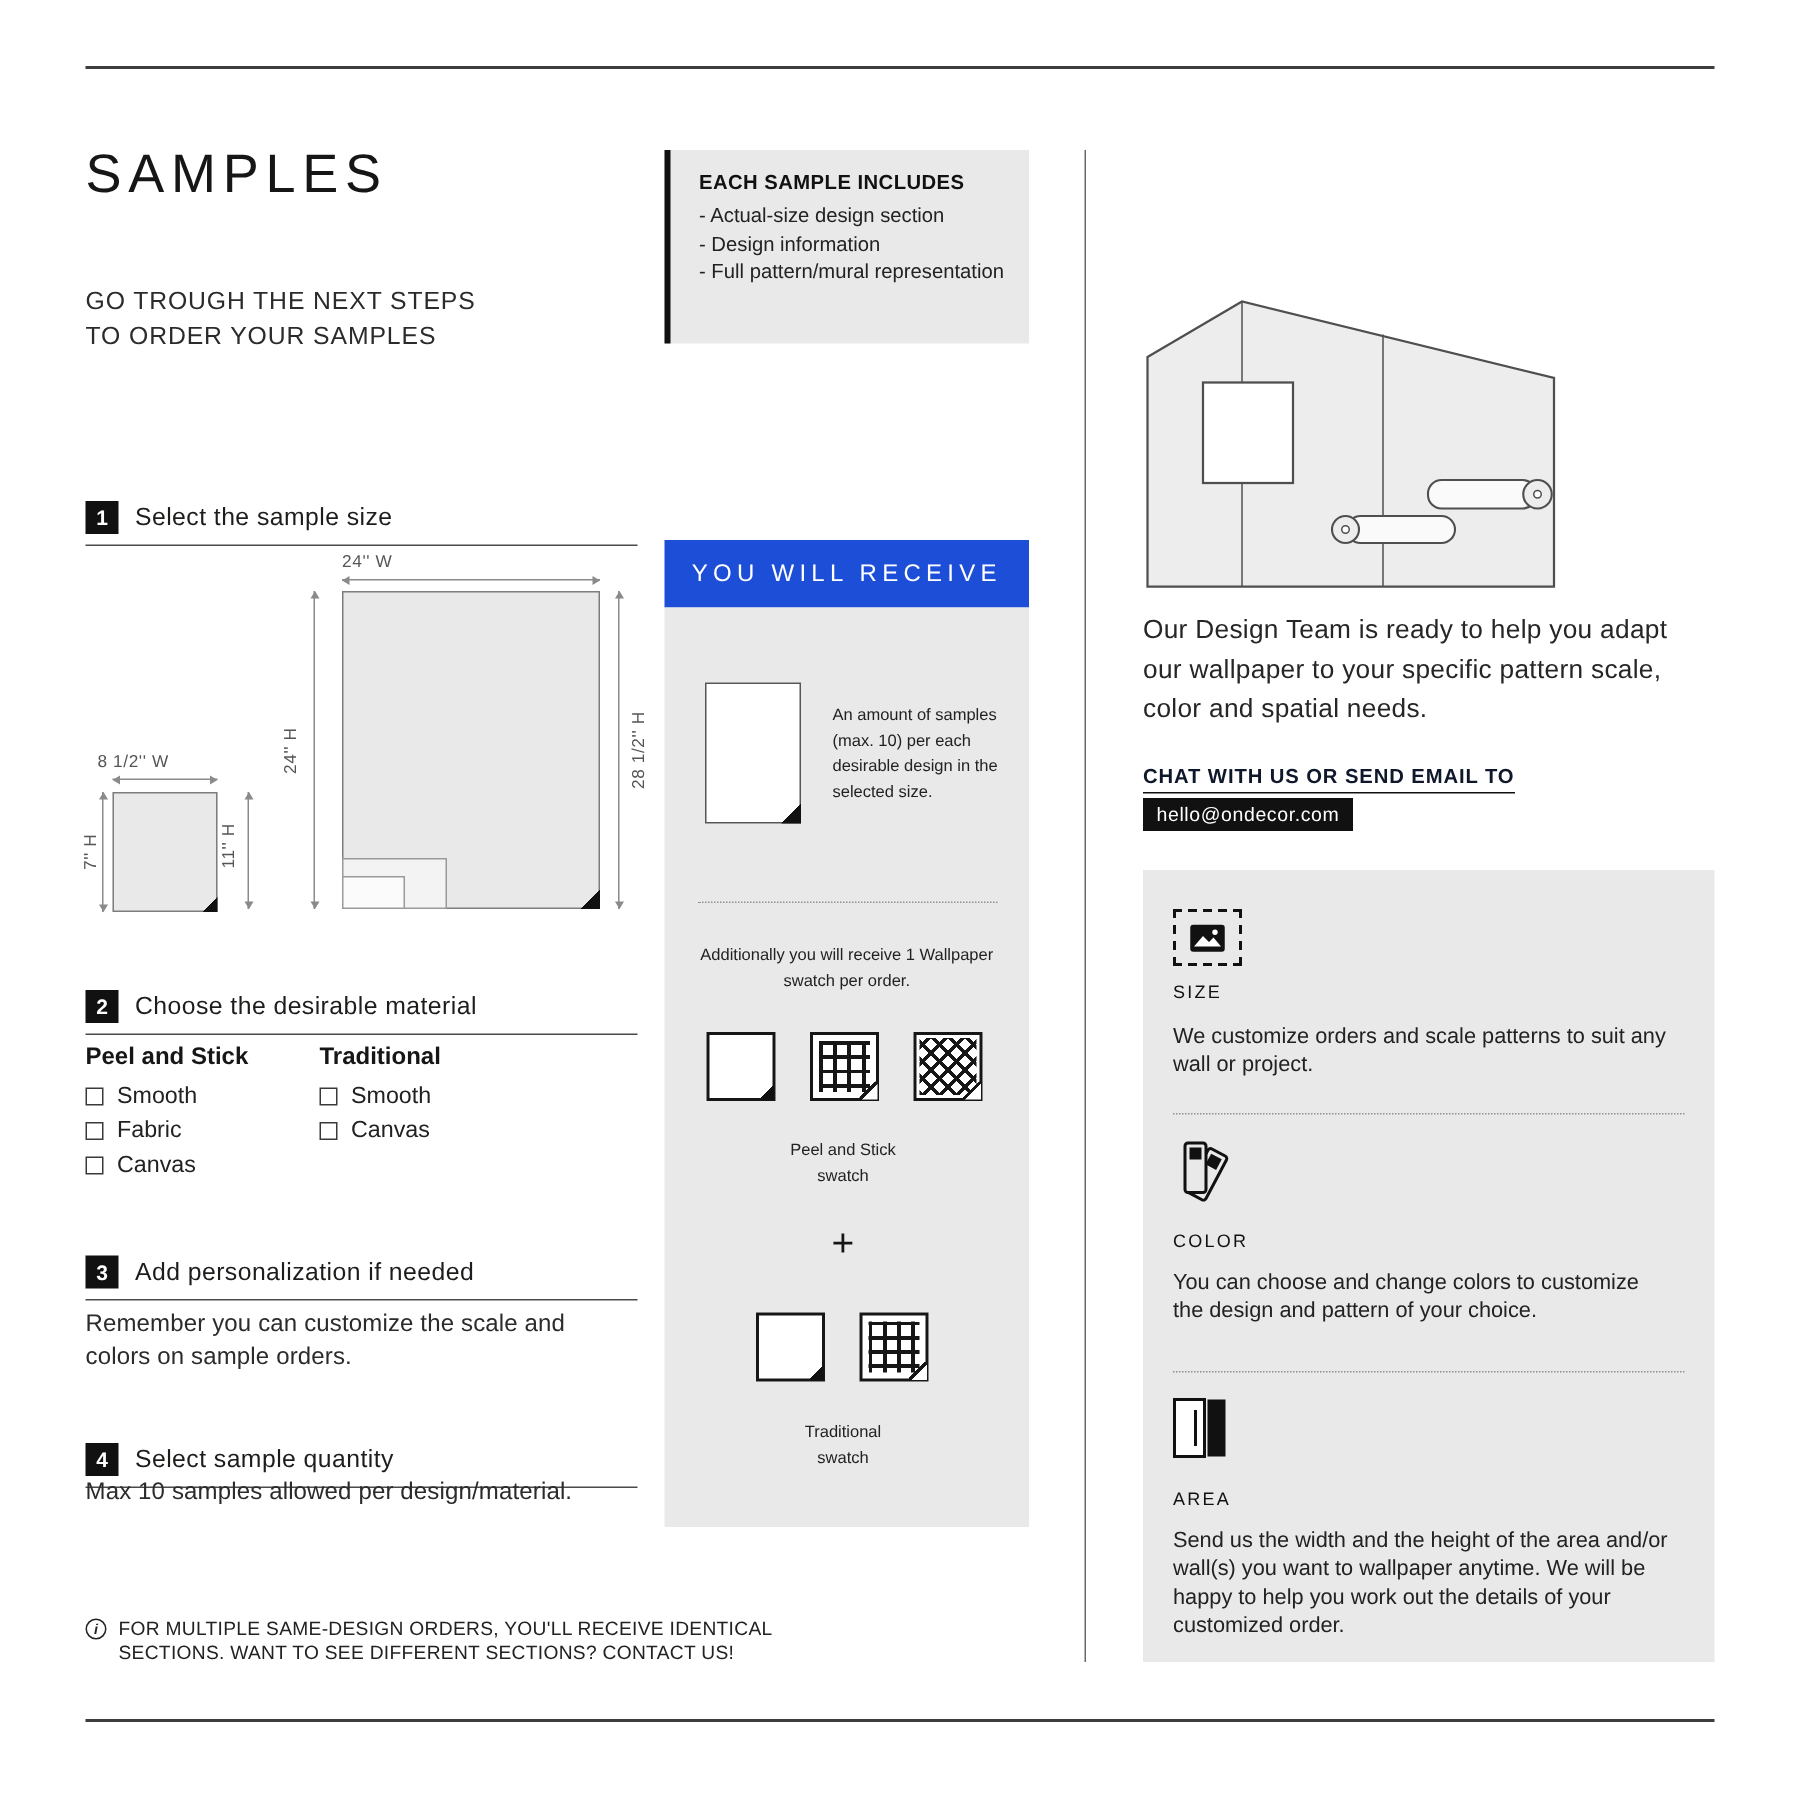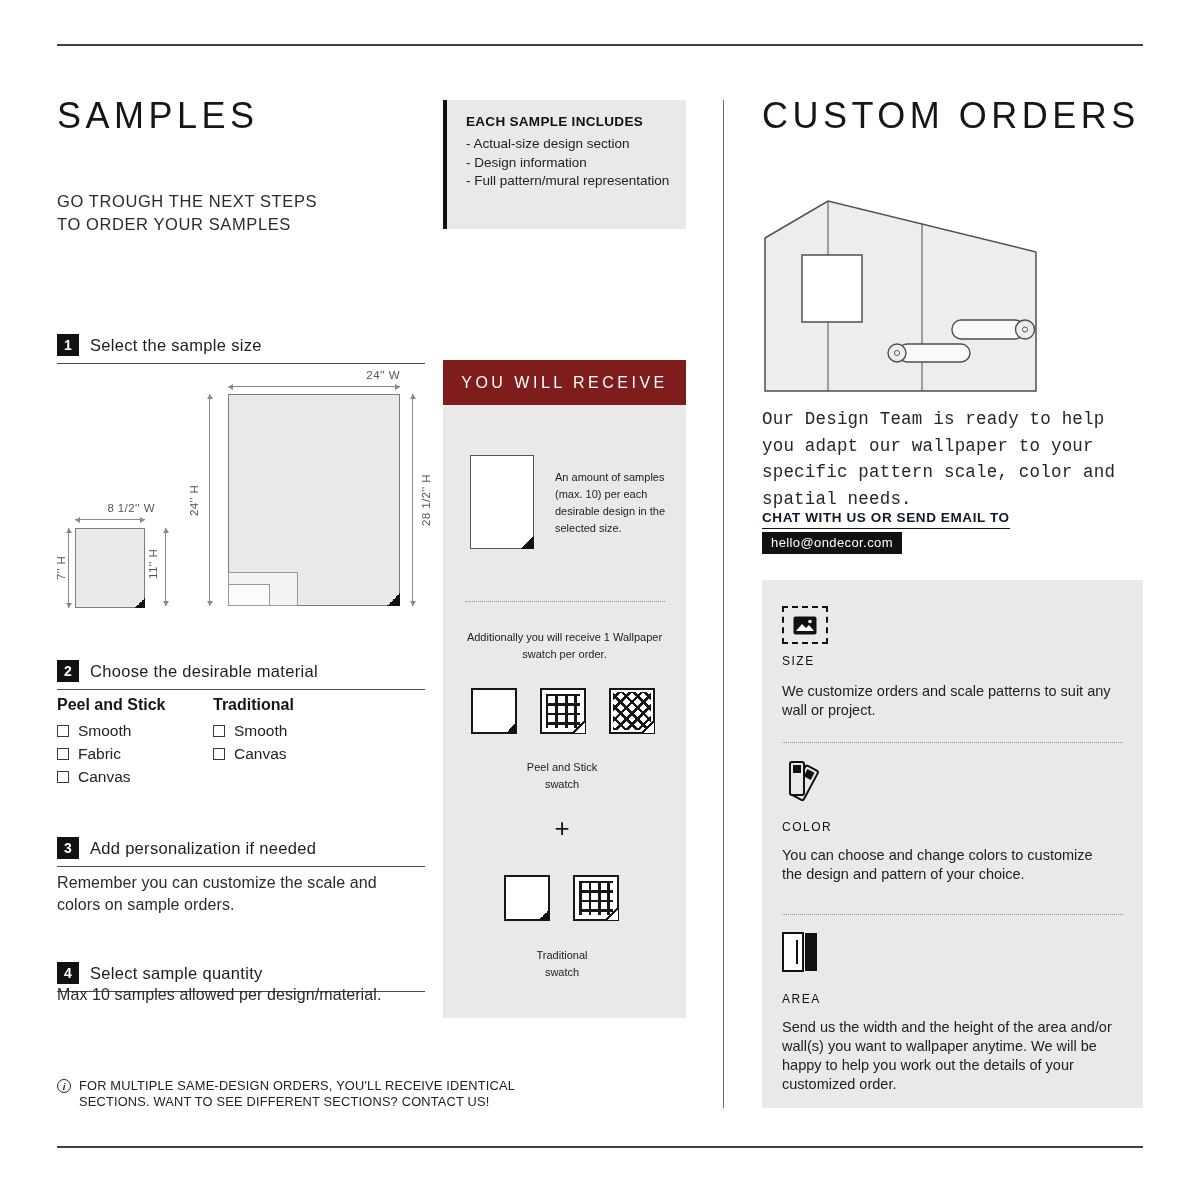--- a/index.html
+++ b/index.html
@@ -29,51 +29,51 @@
   .fold-black { position:absolute; right:-1px; bottom:-1px; width:13px; height:13px; background:linear-gradient(to top left, #111 50%, transparent 50%); }
   .fold-black.sm { width:10px; height:10px; }
   .inner-rect { position:absolute; left:-1px; bottom:-1px; background:#f3f3f3; border:1px solid #9a9a9a; }
   .inner-rect.b { background:#fbfbfb; }
   .dim-h { position:absolute; height:1px; background:#8a8a8a; }
   .dim-h::before { content:""; position:absolute; left:0; top:-2.5px; border-top:3px solid transparent; border-bottom:3px solid transparent; border-right:5px solid #8a8a8a; }
   .dim-h::after  { content:""; position:absolute; right:0; top:-2.5px; border-top:3px solid transparent; border-bottom:3px solid transparent; border-left:5px solid #8a8a8a; }
   .dim-v { position:absolute; width:1px; background:#8a8a8a; }
   .dim-v::before { content:""; position:absolute; top:0; left:-2.5px; border-left:3px solid transparent; border-right:3px solid transparent; border-bottom:5px solid #8a8a8a; }
   .dim-v::after  { content:""; position:absolute; bottom:0; left:-2.5px; border-left:3px solid transparent; border-right:3px solid transparent; border-top:5px solid #8a8a8a; }
-  .hlabel { position:absolute; font-size:11.5px; color:#555; text-align:right; letter-spacing:0.4px; }
+  .hlabel { position:absolute; font-size:11.5px; color:#555; text-align:left; letter-spacing:0.4px; }
   .vlabel { position:absolute; writing-mode:vertical-rl; transform:rotate(180deg); font-size:11.5px; color:#555; letter-spacing:0.4px; display:flex; align-items:center; justify-content:center; width:16px; }
 
   
   .mat-title { position:absolute; font-size:16px; font-weight:700; color:#161616; }
   .mat-option { position:absolute; display:flex; align-items:center; gap:9px; font-size:15.5px; color:#222; }
   .checkbox { width:12px; height:12px; border:1.5px solid #3a3a3a; background:#fff; flex:none; }
 
   .note { position:absolute; font-size:16px; line-height:21.5px; color:#2b2b2b; letter-spacing:0.1px; }
 
   .footnote { left:57px; top:1078px; width:486px; display:flex; gap:8px; }
   .info-icon { width:14px; height:14px; border:1px solid #222; border-radius:50%; font-size:9.5px; display:flex; align-items:center; justify-content:center; flex:none; margin-top:1px; font-style:italic; font-weight:700; color:#222; }
   .footnote-text { font-size:12.8px; line-height:16px; letter-spacing:0.2px; color:#222; }
 
   
-  .receive-header { left:443px; top:360px; width:243px; height:45px; background:#7f1d1d; color:#fff; display:flex; align-items:center; justify-content:center; font-size:16px; letter-spacing:3.5px; font-weight:400; }
+  .receive-header { left:443px; top:360px; width:243px; height:45px; background:#1d4ed8; color:#fff; display:flex; align-items:center; justify-content:center; font-size:16px; letter-spacing:3.5px; font-weight:400; }
   .receive-panel { left:443px; top:405px; width:243px; height:613px; background:#e9e9e9; }
   .sheet { position:absolute; left:27px; top:50px; width:64px; height:94px; background:#fff; border:1px solid #555; }
   .panel-text { position:absolute; font-size:11px; line-height:17px; color:#222; }
   .dotted { position:absolute; border-top:1px dotted #8f8f8f; }
   .swatch { position:absolute; width:46px; height:46px; background:#fff; border:2px solid #161616; }
   .pat { position:absolute; }
   .pat-grid { inset:4px; background-image:repeating-linear-gradient(to right, #161616 0 2.5px, transparent 2.5px 9.5px), repeating-linear-gradient(to bottom, #161616 0 2.5px, transparent 2.5px 9.5px); }
   .pat-cross { inset:2px; background-image:repeating-linear-gradient(45deg, #161616 0 2.5px, transparent 2.5px 8px), repeating-linear-gradient(-45deg, #161616 0 2.5px, transparent 2.5px 8px); }
   .fold-white { position:absolute; right:-1px; bottom:-1px; width:12px; height:12px; background:linear-gradient(to top left, #fff 44%, #161616 44% 56%, transparent 56%); }
   .center-text { text-align:center; white-space:pre-line; }
   .plus-sign { position:absolute; left:0; top:408px; width:238px; text-align:center; font-size:26px; font-weight:300; color:#161616; }
 
   
   .vdivider { left:723px; top:100px; width:1px; height:1008px; background:#6a6a6a; }
-  .custom-intro { left:762px; top:406px; width:372px; font-size:17.5px; line-height:26.5px; color:#262626; letter-spacing:0.2px;font-family:Liberation Mono, monospace; }
+  .custom-intro { left:762px; top:406px; width:372px; font-size:17.5px; line-height:26.5px; color:#262626; letter-spacing:0.2px; }
   .chat-label { left:762px; top:510px; font-size:13.5px; letter-spacing:0.6px; font-weight:700; color:#0f172a; border-bottom:1px solid #111; padding-bottom:3px; }
   .email-badge { left:762px; top:532px; background:#111; color:#fff; font-size:13px; padding:3px 9px 4px; letter-spacing:0.4px; }
   .features-panel { left:762px; top:580px; width:381px; height:528px; background:#e9e9e9; }
   .feature-title { position:absolute; left:20px; font-size:12px; letter-spacing:1.5px; color:#111; }
   .feature-desc { position:absolute; left:20px; font-size:14.5px; line-height:19px; color:#222; }
   .icon-frame { position:absolute; left:20px; width:46px; height:38px; border:2px dashed #111; display:flex; align-items:center; justify-content:center; background:transparent; }
   .feat-icon { position:absolute; left:20px; }
 </style>
 </head>
 <body>
@@ -209,21 +209,20 @@
     <div class="swatch" style="left:130px; top:470px;">
       <span class="pat pat-grid"></span>
       <span class="fold-white"></span>
     </div>
     <div class="panel-text center-text" style="left:0; top:542px; width:238px;">Traditional
 swatch</div>
   </div>
 
   <div class="abs vdivider"></div>
 
-  <div class="abs big-title" style="left:762px; top:95px;">CUSTOM ORDERS</div>
 
   <svg class="abs" style="left:762px; top:198px;" width="277" height="196" viewBox="0 0 277 196">
     <polygon points="3,40 66,3 274,54 274,193 3,193" fill="#ededed" stroke="#4f4f4f" stroke-width="1.5"></polygon>
     <line x1="66" y1="3" x2="66" y2="193" stroke="#4f4f4f" stroke-width="1"></line>
     <line x1="160" y1="25" x2="160" y2="193" stroke="#4f4f4f" stroke-width="1"></line>
     <rect x="40" y="57" width="60" height="67" fill="#ffffff" stroke="#4f4f4f" stroke-width="1.5"></rect>
     <g>
       <rect x="190" y="122" width="72" height="19" rx="9" fill="#fafafa" stroke="#4f4f4f" stroke-width="1.4"></rect>
       <circle cx="263" cy="131.5" r="9.5" fill="#ededed" stroke="#4f4f4f" stroke-width="1.4"></circle>
       <circle cx="263" cy="131.5" r="2.5" fill="#ffffff" stroke="#4f4f4f" stroke-width="1"></circle>

